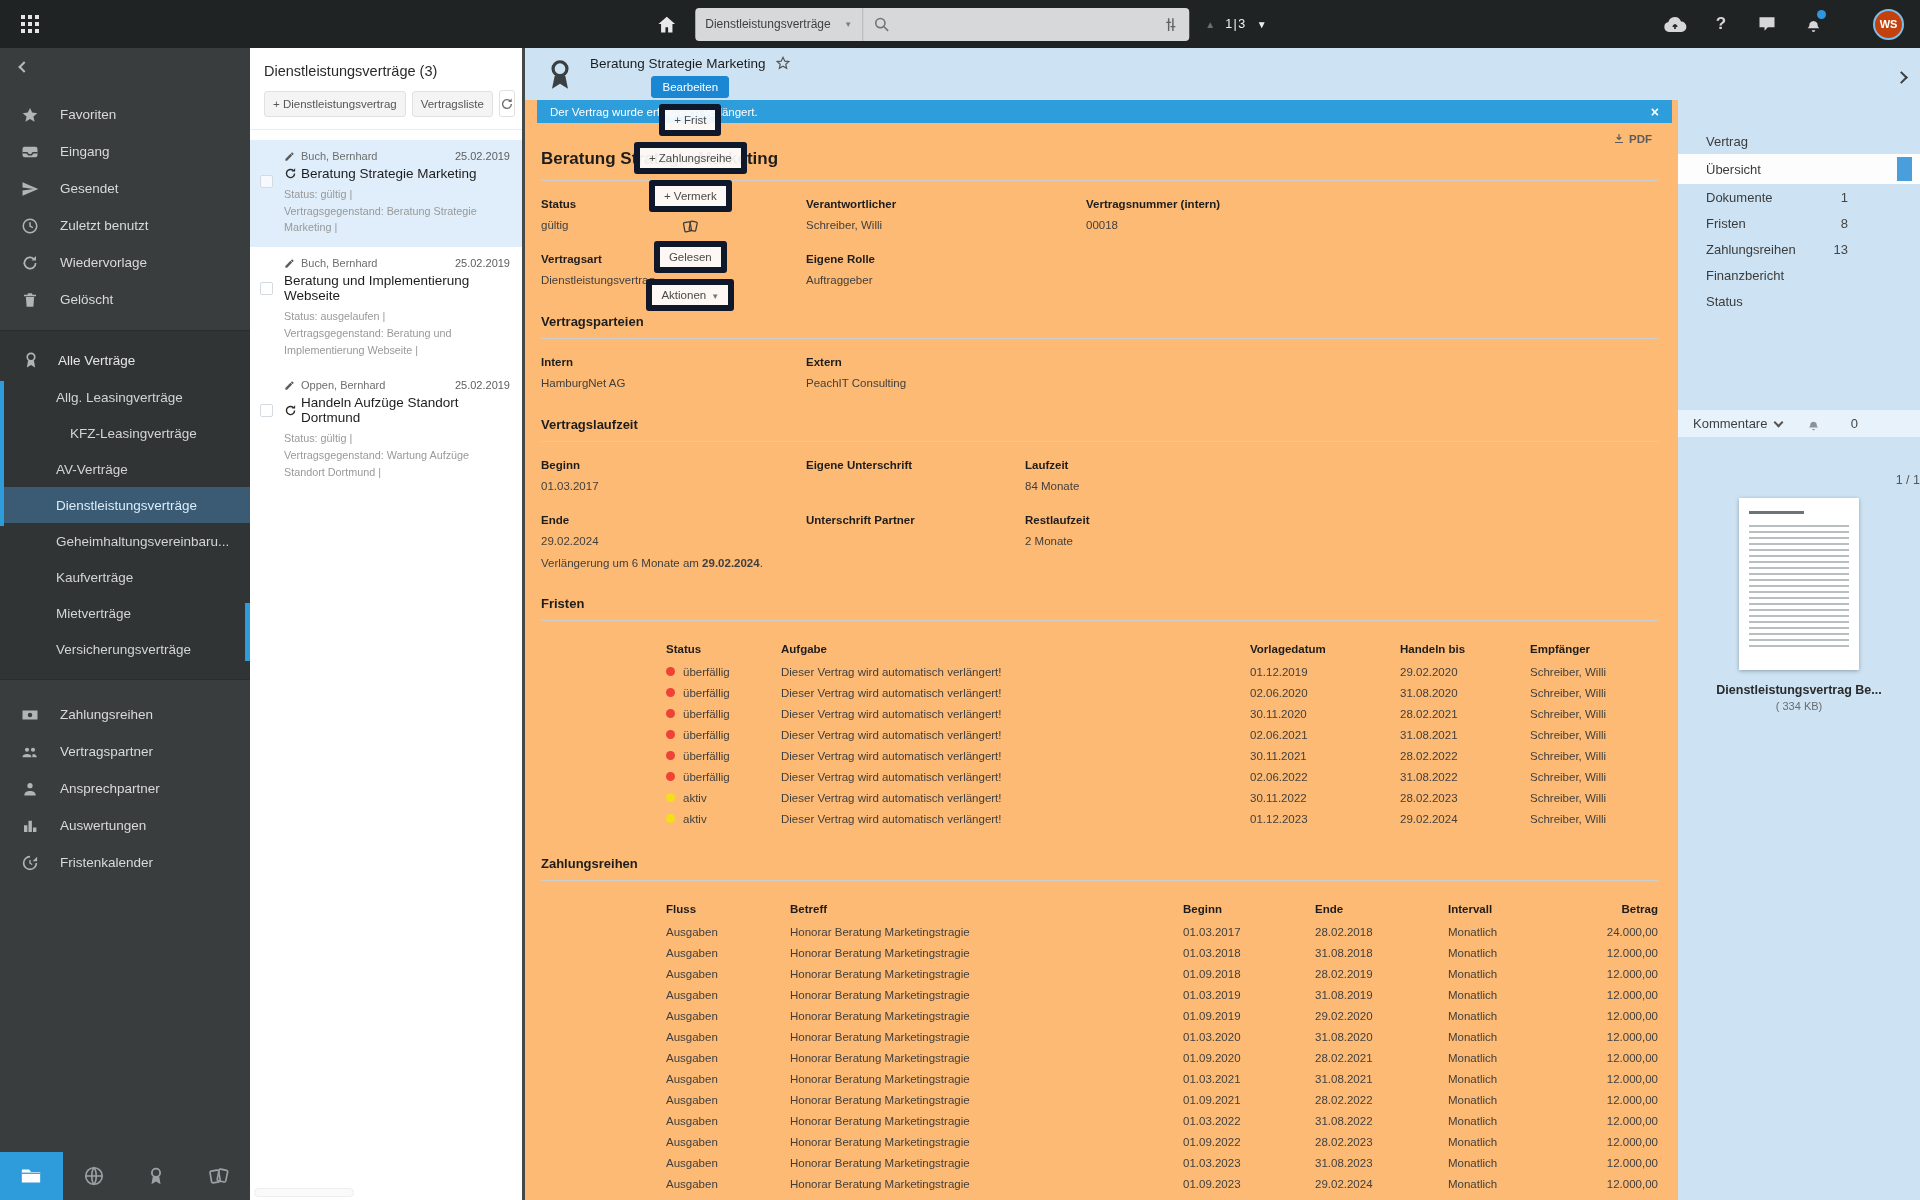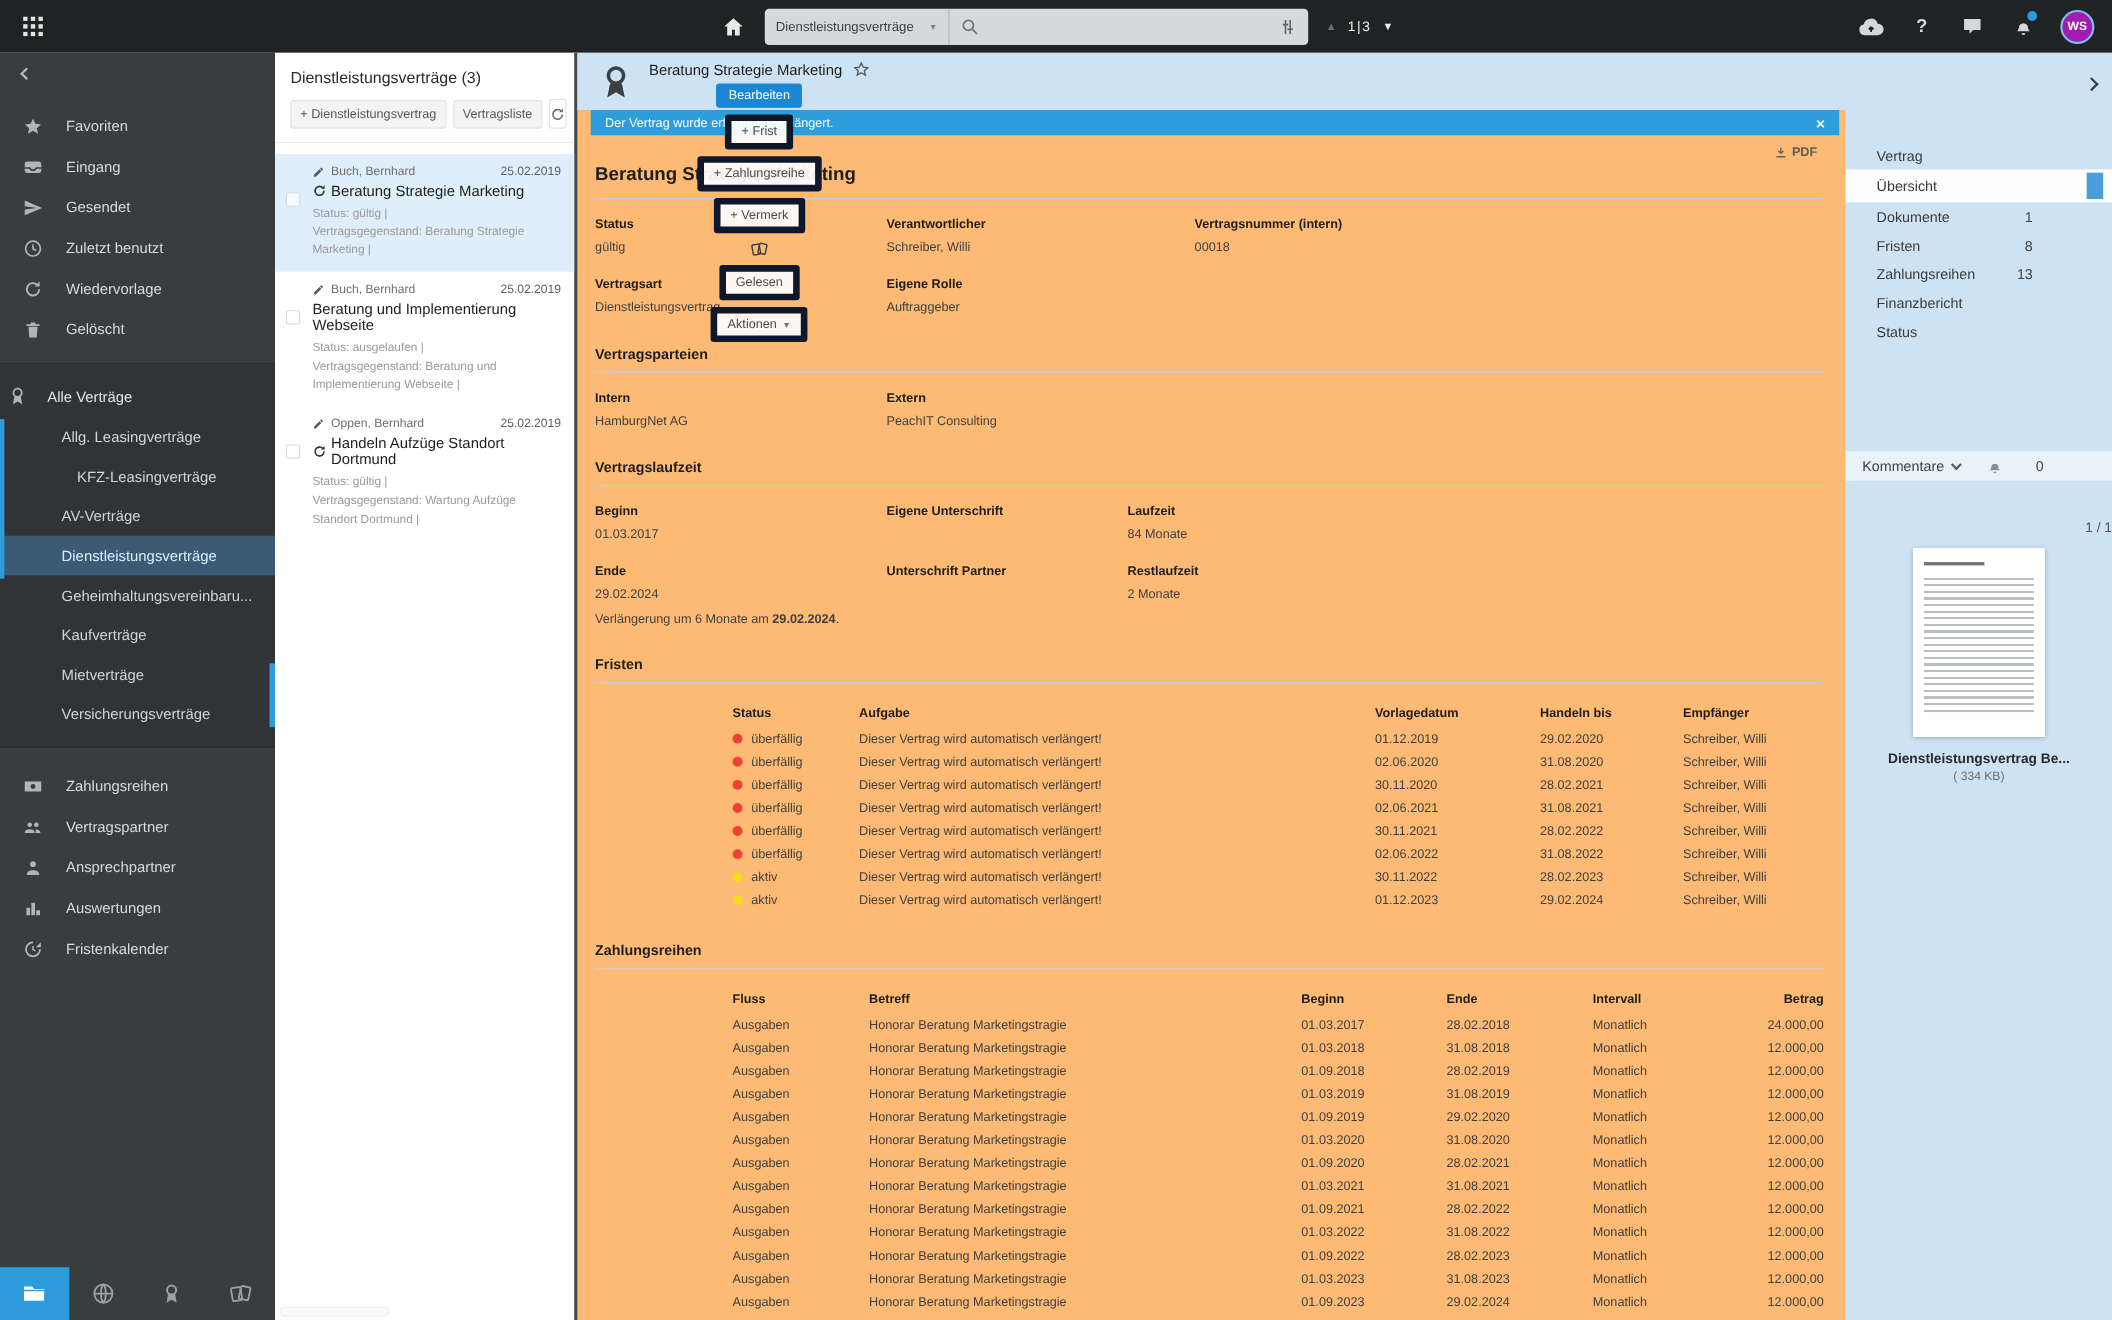--- a/index.html
+++ b/index.html
@@ -19,35 +19,35 @@
   .search-seg { flex:1; height:100%; display:flex; align-items:center; padding:0 10px; gap:8px; }
   .search-seg input { flex:1; border:none; background:transparent; outline:none; font-size:12px; color:#333; font-family:"Liberation Sans",sans-serif; }
   .pager { display:flex; align-items:center; gap:10px; }
   .pager .up { font-size:10px; color:#6b6f70; }
   .pager .num { font-size:12.5px; color:#f0f2f2; letter-spacing:1.5px; }
   .pager .down { font-size:10px; color:#eceeee; }
   .topbar-right { margin-left:auto; margin-right:16px; display:flex; align-items:center; gap:22px; }
   .tb-icon { position:relative; display:flex; align-items:center; justify-content:center; width:24px; height:24px; cursor:pointer; }
   .help-glyph { font-size:17px; font-weight:bold; color:#d5d7d8; }
   .bell-dot { position:absolute; top:-2px; right:-1px; width:9px; height:9px; border-radius:50%; background:#2f97e0; }
-  .avatar { width:31px; height:31px; border-radius:50%; background:#a21caf; border:2px solid #7cbcec; color:#fff; font-size:11px; font-weight:bold; display:flex; align-items:center; justify-content:center; cursor:pointer; }
+  .avatar { width:31px; height:31px; border-radius:50%; background:#c2410c; border:2px solid #7cbcec; color:#fff; font-size:11px; font-weight:bold; display:flex; align-items:center; justify-content:center; cursor:pointer;margin-left:26px; }
 
   .body { flex:1; display:flex; min-height:0; }
 
   
   .sidebar { width:250px; flex:0 0 250px; background:#3a3d3e; position:relative; display:flex; flex-direction:column; }
   .collapse-row { height:34px; display:flex; align-items:center; padding-left:20px; margin-top:2px; cursor:pointer; }
   .chev { display:inline-block; width:8px; height:8px; border-left:2px solid #b7babb; border-bottom:2px solid #b7babb; transform:rotate(45deg); }
   .chev.right { transform:rotate(-135deg); border-color:#3f4243; }
   .side-group-top { margin-top:12px; }
   .side-item { height:37px; display:flex; align-items:center; padding-left:21px; gap:21px; font-size:13.5px; color:#d8dadb; cursor:pointer; }
   .side-item svg { flex:0 0 18px; }
   .icon-g { color:#b2b5b6; }
   .tree { background:#313435; margin-top:12px; padding:10px 0 12px; border-top:1px solid #2a2d2e; border-bottom:1px solid #2a2d2e; }
-  .tree-root { height:38px; display:flex; align-items:center; padding-left:6px; gap:17px; font-size:13.5px; color:#e2e4e5; cursor:pointer; }
+  .tree-root { height:38px; display:flex; align-items:center; padding-left:21px; gap:17px; font-size:13.5px; color:#e2e4e5; cursor:pointer; }
   .tree-item { height:36px; display:flex; align-items:center; font-size:13.5px; color:#d2d4d5; cursor:pointer; }
   .tree-item.lvl1 { padding-left:56px; }
   .tree-item.lvl2 { padding-left:70px; }
   .tree-item.selected { background:#3b5a73; color:#d9edfc; }
   .side-group-bottom { margin-top:16px; }
   .left-strip { position:absolute; left:0; top:333px; width:4px; height:145px; background:#2e9bdb; }
   .scroll-thumb { position:absolute; right:0; top:555px; width:5px; height:58px; background:#2e9bdb; cursor:pointer; }
   .sidebar-footer { margin-top:auto; height:48px; display:flex; }
   .foot-cell { flex:1; display:flex; align-items:center; justify-content:center; color:#9da1a3; cursor:pointer; }
   .foot-cell.active { background:#2e9bdb; color:#fff; }

